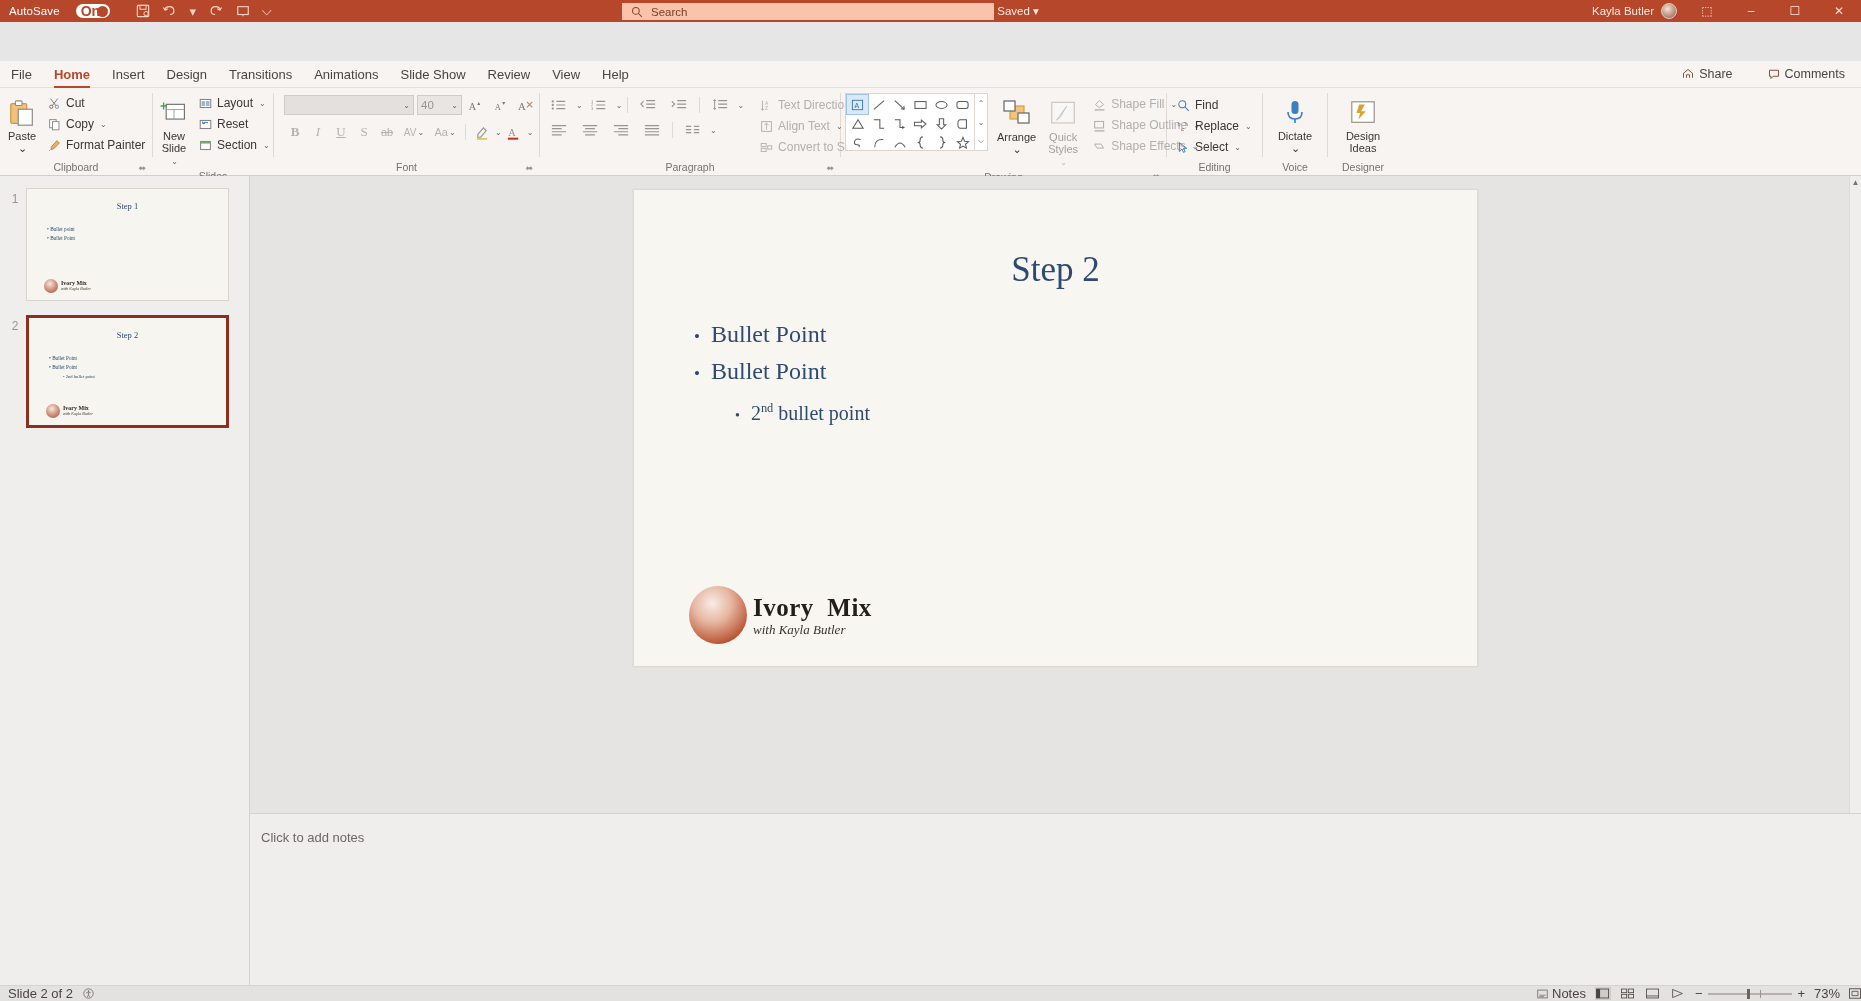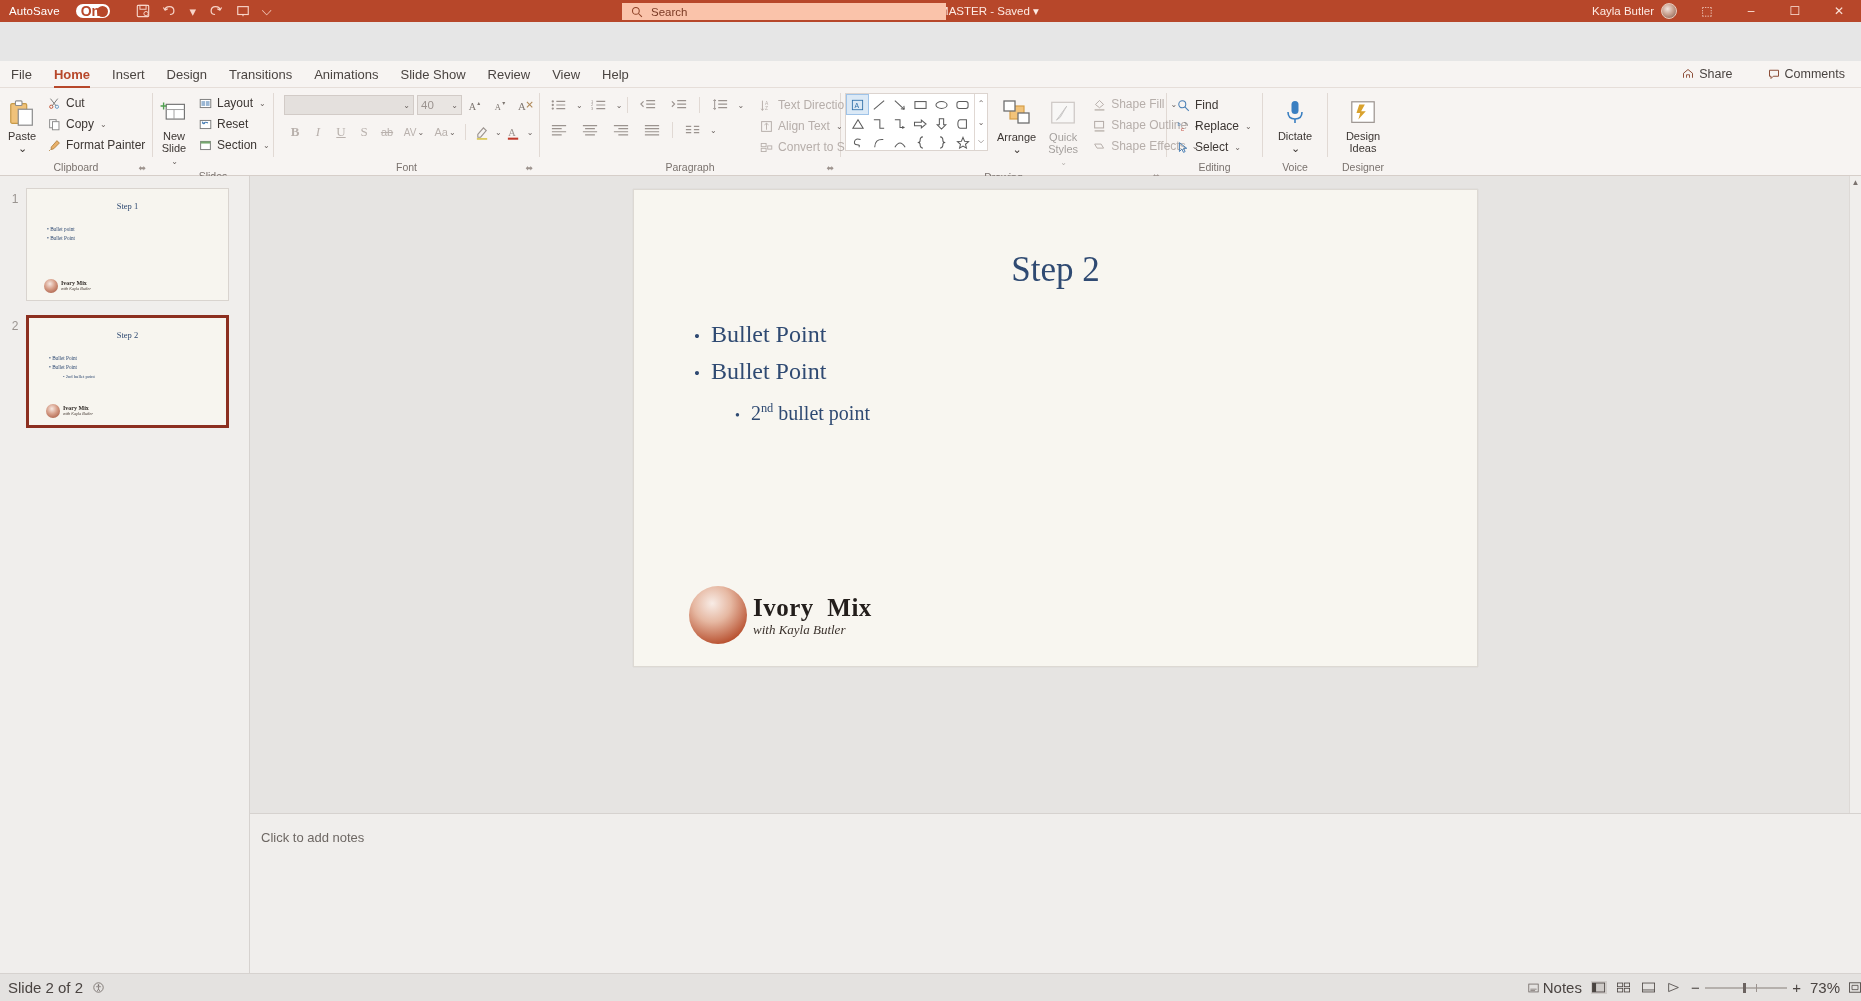--- a/index.html
+++ b/index.html
@@ -25,21 +25,21 @@
   .toggle .knob{ position:absolute;right:1.5px;top:1.5px;width:11px;height:11px;border-radius:50%;background:#b7472a;}
   .qat{ display:flex; align-items:center; gap:11px; margin-left:9px; }
   .qicon{ width:16px;height:16px;display:flex;align-items:center;justify-content:center;
           font-size:13px;color:#fbdcd1;opacity:.95;}
   .tb-title{
     position:absolute;left:0;right:0;text-align:center;font-size:11.5px;
     color:#fdeae3; pointer-events:none;
   }
   .tb-title span{ pointer-events:auto; }
   .searchbox{
-    position:absolute; left:622px; width:324px; height:17px; top:3px;
+    position:absolute; left:622px; width:372px; height:17px; top:3px;
     background:#fac3aa; display:flex;align-items:center; gap:8px; padding-left:9px;
     color:#7a3a24; font-size:11.5px;
   }
   .searchbox .mag{ font-size:11px; }
   .tb-right{
     position:absolute; right:0; top:0; height:22px; display:flex; align-items:center;
   }
   .userchip{ display:flex;align-items:center;gap:7px;font-size:11.5px;margin-right:8px;color:#fdeae3;}
   .avatar-sm{
     width:16px;height:16px;border-radius:50%;
@@ -210,22 +210,22 @@
   }
   .vrail .grp{ display:flex;flex-direction:column;gap:3px;align-items:center;padding-bottom:3px;}
   .notespane{
     position:absolute;left:250px;right:0;bottom:16px;top:auto;height:172px;
     background:#f0eeec;border-top:1px solid #d6d2cf;
   }
   .notes-text{ padding:16px 0 0 11px;font-size:13px;color:#6d6763; }
 
   
   .status{
-    position:absolute;left:0;right:0;bottom:0;height:28px;background:#e4e2e0;
-    display:flex;align-items:center;font-size:15px;color:#4a4441;
+    position:absolute;left:0;right:0;bottom:0;height:16px;background:#e4e2e0;
+    display:flex;align-items:center;font-size:13px;color:#4a4441;
     border-top:1px solid #d6d2cf;
     text-align:right;
   }
   .st-left{ display:flex;align-items:center;gap:10px;padding-left:8px; }
   .st-right{ margin-left:auto;display:flex;align-items:center;gap:9px;padding-right:0; }
   .viewicon{ width:16px;height:13px;display:flex;align-items:center;justify-content:center;font-size:10px;color:#4a4441;}
   .viewicon.active{ background:#cfcbc8; }
   .zoomslider{ display:flex;align-items:center;gap:5px;width:110px; }
   .zbar{ flex:1;height:2px;background:#b5b0ac;position:relative; }
   .zknob{ position:absolute;left:46%;top:-4px;width:3px;height:10px;background:#6b6360; }

